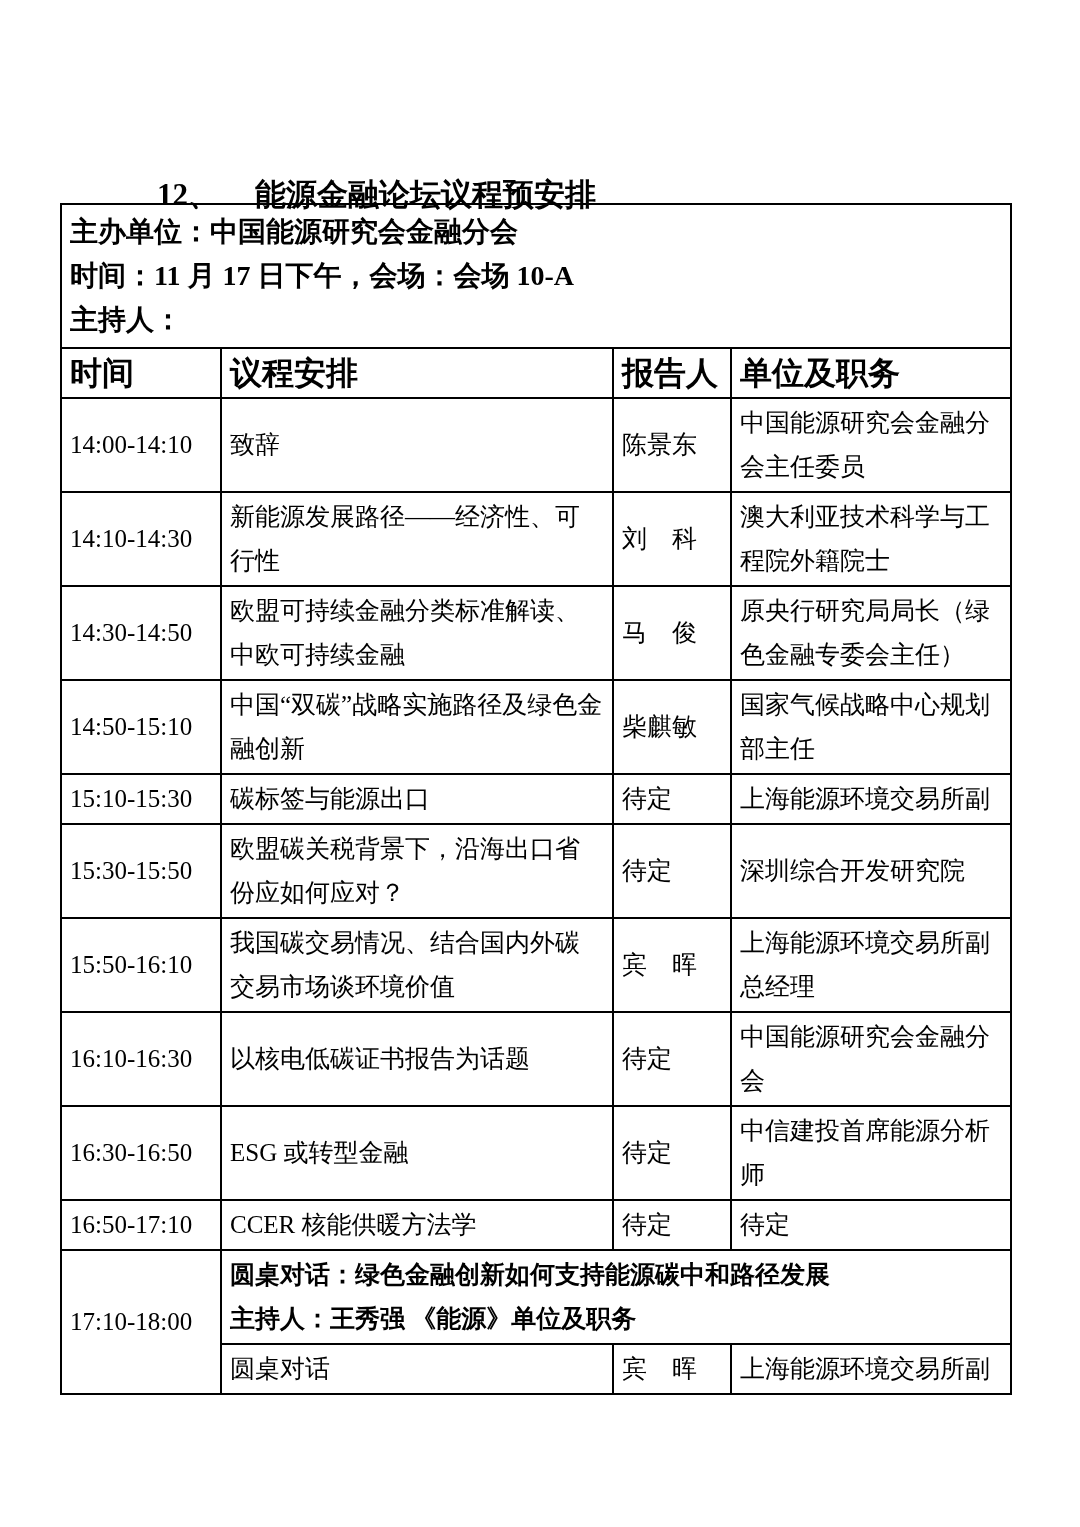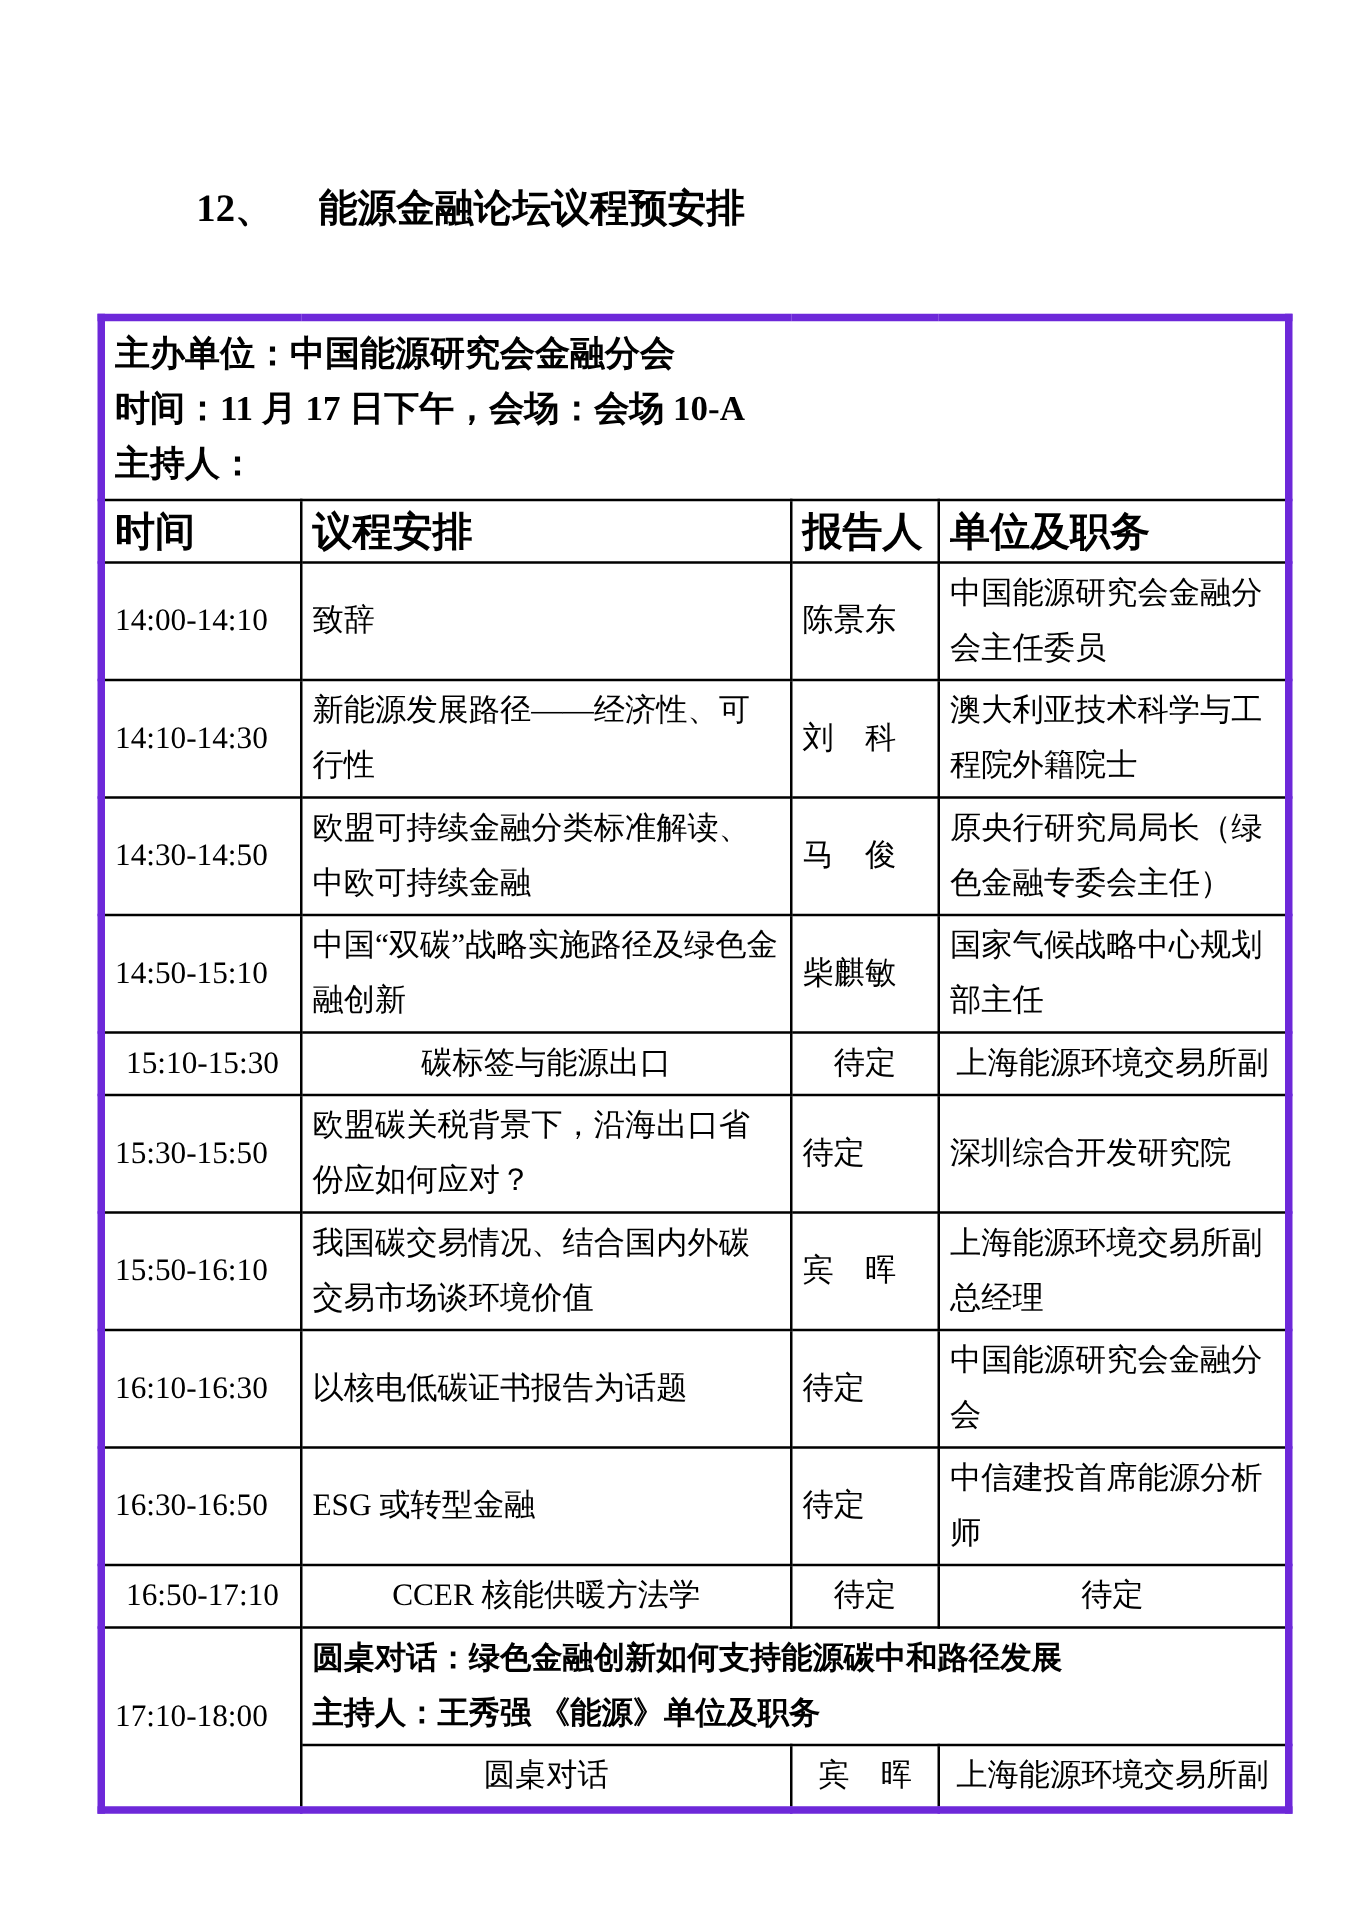--- a/index.html
+++ b/index.html
@@ -10,38 +10,37 @@
   body {
     width: 1080px;
     height: 1527px;
     position: relative;
     font-family: "Liberation Serif", "DejaVu Serif", serif;
     color: #000000;
   }
   .page-title {
     position: absolute;
     left: 157px;
-    top: 146px;
+    top: 174px;
     font-size: 31px;
     font-weight: bold;
     white-space: nowrap;
   }
   .page-title .title-number {
     margin-right: 36px;
   }
   table.agenda {
     position: absolute;
-    left: 78px;
+    left: 60px;
     top: 203px;
     width: 950px;
     border-collapse: collapse;
     table-layout: fixed;
-    border: 6px solid #6d28d9;
+    border: 2px solid #6d28d9;
     font-size: 25px;
-    margin-top: 48px;
   }
   table.agenda td {
     border: 2px solid #000;
     vertical-align: middle;
     padding: 2px 8px;
     line-height: 44px;
     word-break: break-all;
   }
   td.info-cell {
     height: 138px;
@@ -51,21 +50,21 @@
     padding-left: 12px;
   }
   tr.header-row td {
     height: 44px;
     font-weight: bold;
     font-size: 32px;
   }
   td.col-agenda { padding: 2px 6px 2px 10px; }
   td.col-time   { padding-left: 8px; white-space: nowrap; }
   tr.row-tall td { height: 84px; }
-  tr.row-short td { height: 42px; text-align: center; }
+  tr.row-short td { height: 42px; }
   td.rt-merged {
     font-weight: bold;
     height: 84px;
   }
   td.rt-time {
     font-weight: normal;
     font-family: Liberation Serif, serif;
   }
 </style>
 </head>

